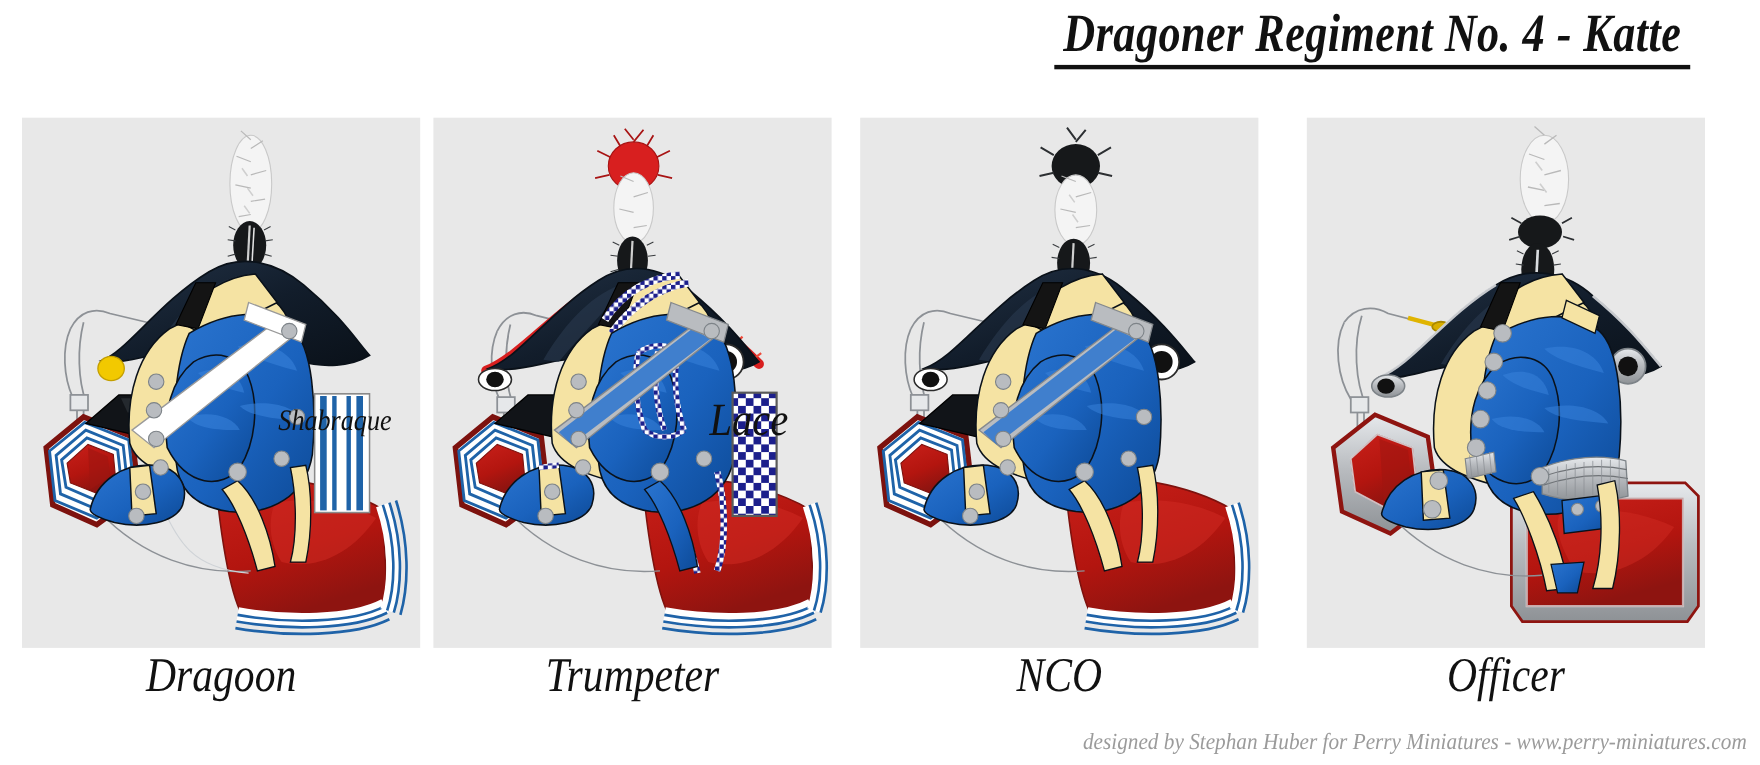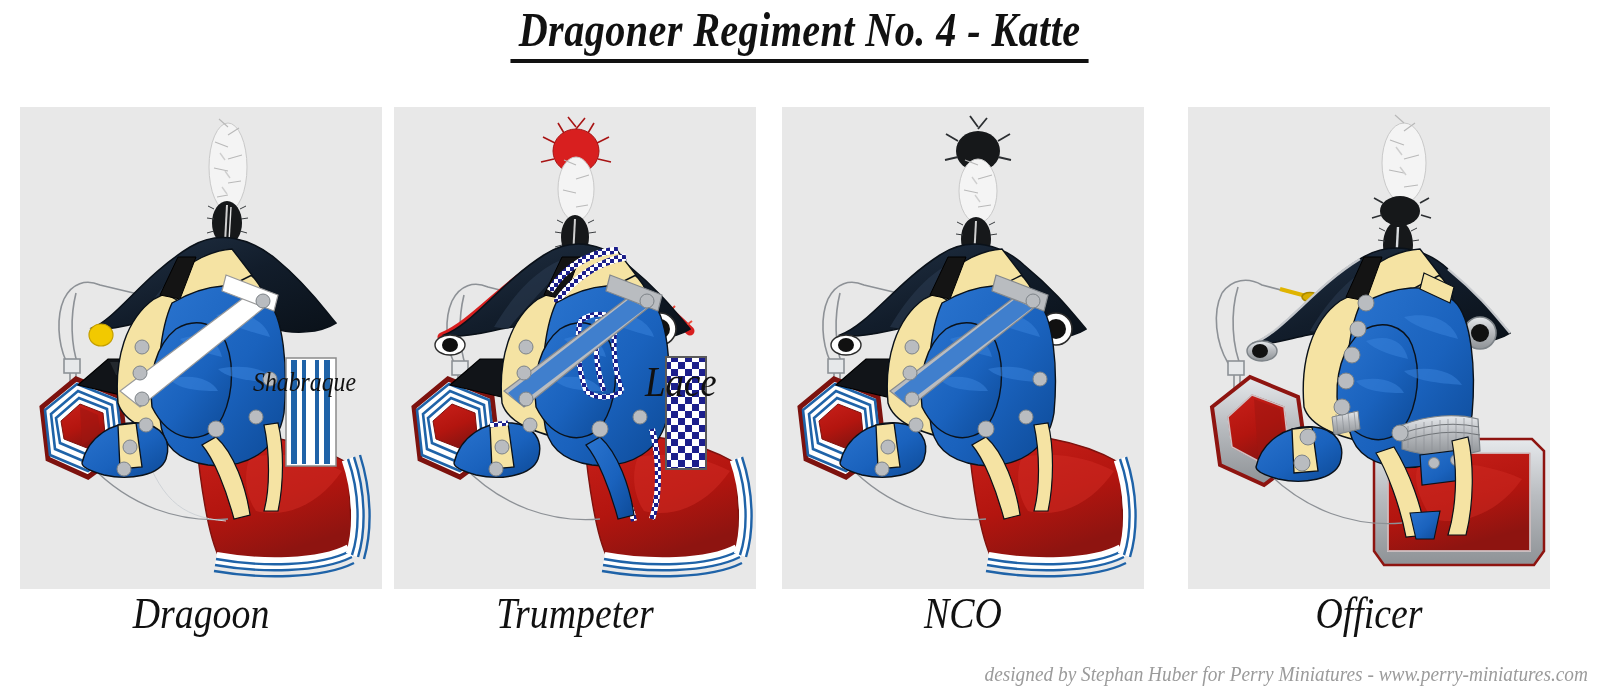--- a/index.html
+++ b/index.html
@@ -1,20 +1,20 @@
 <!DOCTYPE html>
 <html><head>
 <meta charset="utf-8">
 <style>
   html,body{margin:0;padding:0;background:#ffffff;}
   body{width:1600px;height:695px;overflow:hidden;font-family:"Liberation Serif",serif;}
   #stage{position:relative;width:1600px;height:695px;background:#ffffff;}
 
   
-  #title-wrap{position:absolute;left:0;top:4px;width:1600px;text-align:center;}
+  #title-wrap{position:absolute;left:0;top:4px;width:1600px;text-align:right;}
   #plate-title{
     display:inline-block;font-style:italic;font-weight:700;font-size:49px;
     letter-spacing:.5px;color:#111;line-height:1.05;
     border-bottom:4px solid #111;padding:0 10px 4px 10px;
     transform:scaleX(.82);transform-origin:center;
   }
 
   
   .panel{position:absolute;top:107px;width:362px;height:482px;background:#e8e8e8;overflow:hidden;}
   #panel-0{left:20px;}

